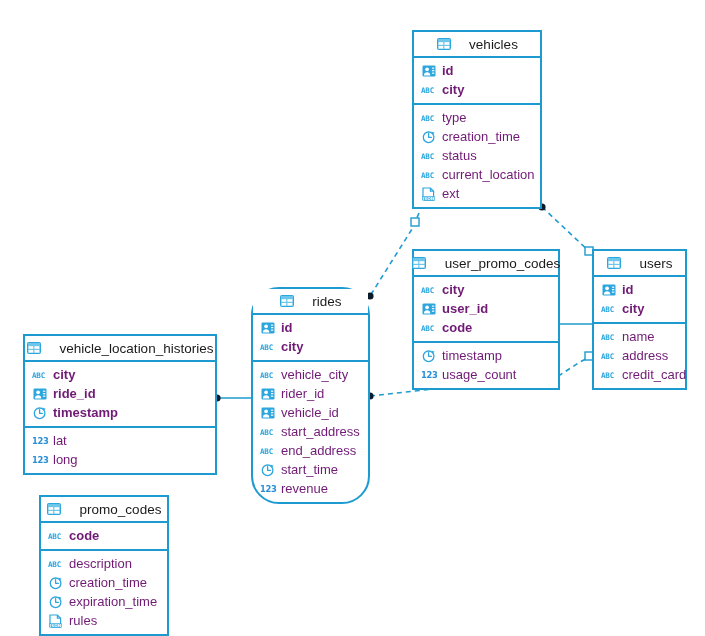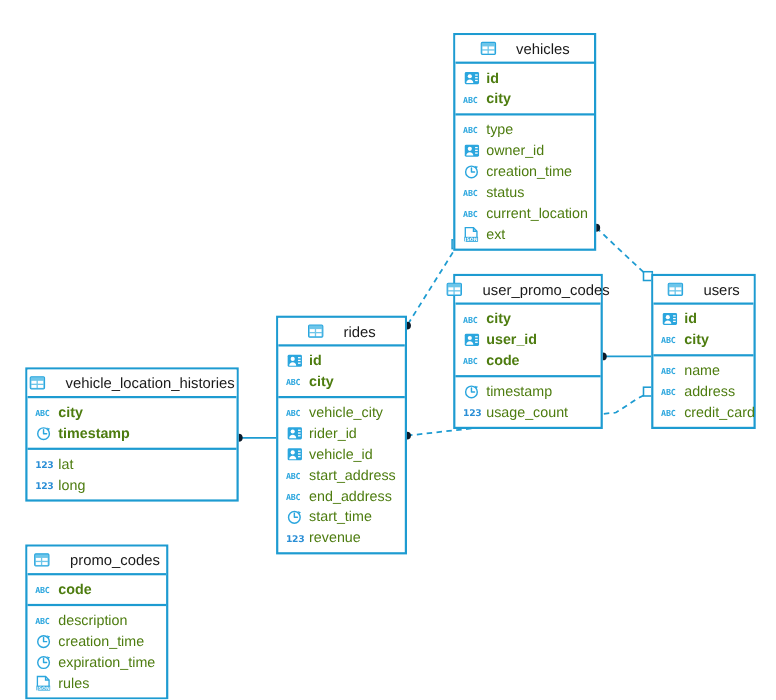--- a/index.html
+++ b/index.html
@@ -58,21 +58,21 @@
   .field-row {
     display: flex;
     align-items: center;
     gap: 6px;
     height: 19px;
     padding: 0 7px;
     white-space: nowrap;
   }
   .field-name {
     font-size: 13px;
-    color: #4d7c0f;
+    color: #701a75;
   }
   .field-row.pk .field-name {
     font-weight: bold;
   }
   .ico {
     display: inline-flex;
     align-items: center;
     justify-content: center;
     width: 15px;
     height: 15px;
@@ -152,33 +152,20 @@
           <div class="field-row">
             <span class="ico">
               <svg width="15" height="10" viewBox="0 0 15 10">
                 <text x="0" y="8.2" font-family="DejaVu Sans Mono, monospace" font-size="7.6" font-weight="bold" fill="#2ba6de" letter-spacing="-0.2">ABC</text>
               </svg>
             </span>
             <span class="field-name">type</span>
           </div>
           <div class="field-row">
             <span class="ico">
-              <svg width="14" height="12" viewBox="0 0 14 12">
-                <rect x="0.5" y="0.5" width="13" height="11" rx="1.3" fill="#2ba6de"></rect>
-                <circle cx="5.1" cy="4.3" r="1.9" fill="#ffffff"></circle>
-                <path d="M1.9 10.4c0-1.9 1.45-3.1 3.2-3.1s3.2 1.2 3.2 3.1z" fill="#ffffff"></path>
-                <rect x="9.9" y="2.6" width="2.4" height="1.15" fill="#ffffff"></rect>
-                <rect x="9.9" y="5.1" width="2.4" height="1.15" fill="#ffffff"></rect>
-                <rect x="9.9" y="7.6" width="2.4" height="1.15" fill="#ffffff"></rect>
-              </svg>
-            </span>
-            <span class="field-name">owner_id</span>
-          </div>
-          <div class="field-row">
-            <span class="ico">
               <svg width="14" height="14" viewBox="0 0 14 14">
                 <circle cx="6.6" cy="7.3" r="5.3" fill="#ffffff" stroke="#2ba6de" stroke-width="1.3"></circle>
                 <path d="M6.6 3.6 v3.7 h2.8" fill="none" stroke="#2ba6de" stroke-width="1.3" stroke-linecap="round" stroke-linejoin="round"></path>
                 <path d="M9.4 1.6 l3.2 1.1 -1.6 1.5 z" fill="#2ba6de"></path>
               </svg>
             </span>
             <span class="field-name">creation_time</span>
           </div>
           <div class="field-row">
             <span class="ico">
@@ -202,21 +189,21 @@
                 <path d="M1 1 h7.4 l3.2 3.2 V13 H1 Z" fill="#ffffff" stroke="#2ba6de" stroke-width="1.2"></path>
                 <path d="M8.4 1 v3.2 h3.2" fill="none" stroke="#2ba6de" stroke-width="1.2"></path>
                 <rect x="0.2" y="9.3" width="12.4" height="4.4" fill="#2ba6de"></rect>
                 <text x="6.4" y="13.1" text-anchor="middle" font-family="DejaVu Sans, sans-serif" font-size="4.2" font-weight="bold" fill="#ffffff">JSON</text>
               </svg>
             </span>
             <span class="field-name">ext</span>
           </div>
         </div>
       </div>
-      <div class="table-node" style="left: 412px; top: 249px; width: 136px;">
+      <div class="table-node" style="left: 412px; top: 249px; width: 148px;">
         <div class="tbl-header">
           <span class="ico">
             <svg width="14" height="12" viewBox="0 0 14 12">
               <rect x="0.5" y="0.5" width="13" height="11" rx="1" fill="#6ec6ea" stroke="#2ba6de"></rect>
               <rect x="1.6" y="4.2" width="4.6" height="2.6" fill="#ffffff"></rect>
               <rect x="7.4" y="4.2" width="4.9" height="2.6" fill="#ffffff"></rect>
               <rect x="1.6" y="8" width="4.6" height="2.6" fill="#ffffff"></rect>
               <rect x="7.4" y="8" width="4.9" height="2.6" fill="#ffffff"></rect>
             </svg>
           </span>
@@ -330,21 +317,21 @@
           <div class="field-row">
             <span class="ico">
               <svg width="15" height="10" viewBox="0 0 15 10">
                 <text x="0" y="8.2" font-family="DejaVu Sans Mono, monospace" font-size="7.6" font-weight="bold" fill="#2ba6de" letter-spacing="-0.2">ABC</text>
               </svg>
             </span>
             <span class="field-name">credit_card</span>
           </div>
         </div>
       </div>
-      <div class="table-node" style="left: 251px; top: 287px; width: 119px;">
+      <div class="table-node" style="left: 251px; top: 287px; width: 119px; border-radius: 28px;">
         <div class="tbl-header">
           <span class="ico">
             <svg width="14" height="12" viewBox="0 0 14 12">
               <rect x="0.5" y="0.5" width="13" height="11" rx="1" fill="#6ec6ea" stroke="#2ba6de"></rect>
               <rect x="1.6" y="4.2" width="4.6" height="2.6" fill="#ffffff"></rect>
               <rect x="7.4" y="4.2" width="4.9" height="2.6" fill="#ffffff"></rect>
               <rect x="1.6" y="8" width="4.6" height="2.6" fill="#ffffff"></rect>
               <rect x="7.4" y="8" width="4.9" height="2.6" fill="#ffffff"></rect>
             </svg>
           </span>
@@ -461,20 +448,33 @@
           <div class="field-row pk">
             <span class="ico">
               <svg width="15" height="10" viewBox="0 0 15 10">
                 <text x="0" y="8.2" font-family="DejaVu Sans Mono, monospace" font-size="7.6" font-weight="bold" fill="#2ba6de" letter-spacing="-0.2">ABC</text>
               </svg>
             </span>
             <span class="field-name">city</span>
           </div>
           <div class="field-row pk">
             <span class="ico">
+              <svg width="14" height="12" viewBox="0 0 14 12">
+                <rect x="0.5" y="0.5" width="13" height="11" rx="1.3" fill="#2ba6de"></rect>
+                <circle cx="5.1" cy="4.3" r="1.9" fill="#ffffff"></circle>
+                <path d="M1.9 10.4c0-1.9 1.45-3.1 3.2-3.1s3.2 1.2 3.2 3.1z" fill="#ffffff"></path>
+                <rect x="9.9" y="2.6" width="2.4" height="1.15" fill="#ffffff"></rect>
+                <rect x="9.9" y="5.1" width="2.4" height="1.15" fill="#ffffff"></rect>
+                <rect x="9.9" y="7.6" width="2.4" height="1.15" fill="#ffffff"></rect>
+              </svg>
+            </span>
+            <span class="field-name">ride_id</span>
+          </div>
+          <div class="field-row pk">
+            <span class="ico">
               <svg width="14" height="14" viewBox="0 0 14 14">
                 <circle cx="6.6" cy="7.3" r="5.3" fill="#ffffff" stroke="#2ba6de" stroke-width="1.3"></circle>
                 <path d="M6.6 3.6 v3.7 h2.8" fill="none" stroke="#2ba6de" stroke-width="1.3" stroke-linecap="round" stroke-linejoin="round"></path>
                 <path d="M9.4 1.6 l3.2 1.1 -1.6 1.5 z" fill="#2ba6de"></path>
               </svg>
             </span>
             <span class="field-name">timestamp</span>
           </div>
         </div>
         <div class="field-group">
@@ -489,21 +489,21 @@
           <div class="field-row">
             <span class="ico">
               <svg width="15" height="10" viewBox="0 0 15 10">
                 <text x="0" y="8.4" font-family="DejaVu Sans, sans-serif" font-size="8.4" font-weight="bold" fill="#2b8fd6" letter-spacing="-0.3">123</text>
               </svg>
             </span>
             <span class="field-name">long</span>
           </div>
         </div>
       </div>
-      <div class="table-node" style="left: 23px; top: 495px; width: 130px;">
+      <div class="table-node" style="left: 39px; top: 495px; width: 130px;">
         <div class="tbl-header">
           <span class="ico">
             <svg width="14" height="12" viewBox="0 0 14 12">
               <rect x="0.5" y="0.5" width="13" height="11" rx="1" fill="#6ec6ea" stroke="#2ba6de"></rect>
               <rect x="1.6" y="4.2" width="4.6" height="2.6" fill="#ffffff"></rect>
               <rect x="7.4" y="4.2" width="4.9" height="2.6" fill="#ffffff"></rect>
               <rect x="1.6" y="8" width="4.6" height="2.6" fill="#ffffff"></rect>
               <rect x="7.4" y="8" width="4.9" height="2.6" fill="#ffffff"></rect>
             </svg>
           </span>

